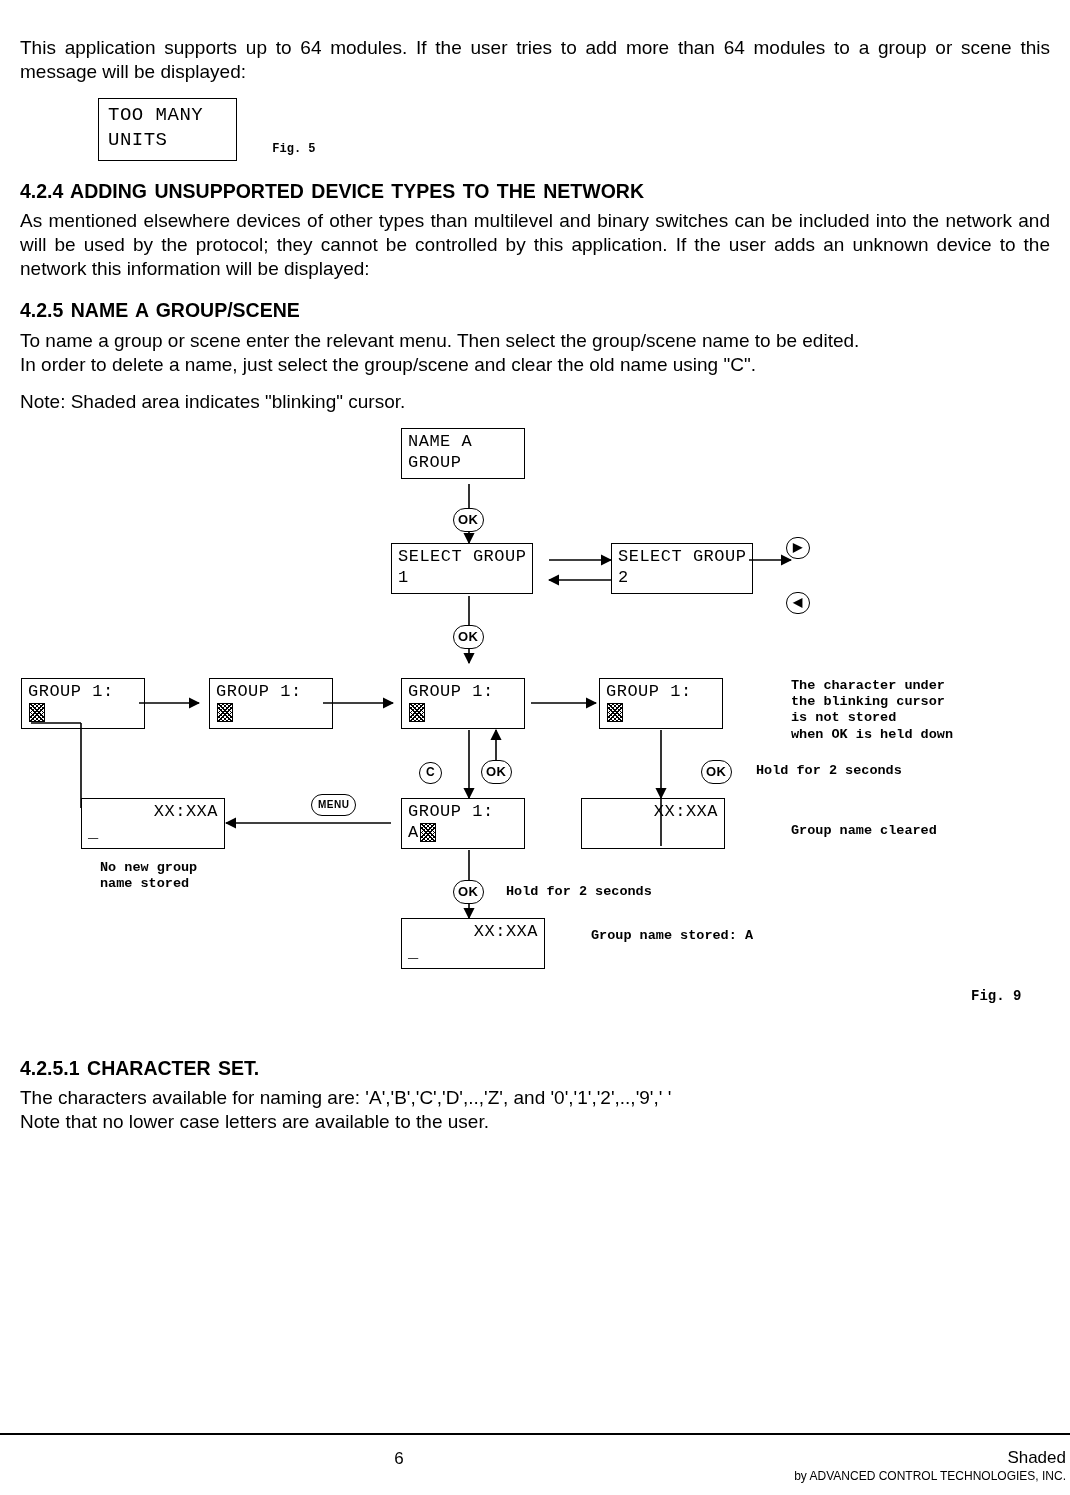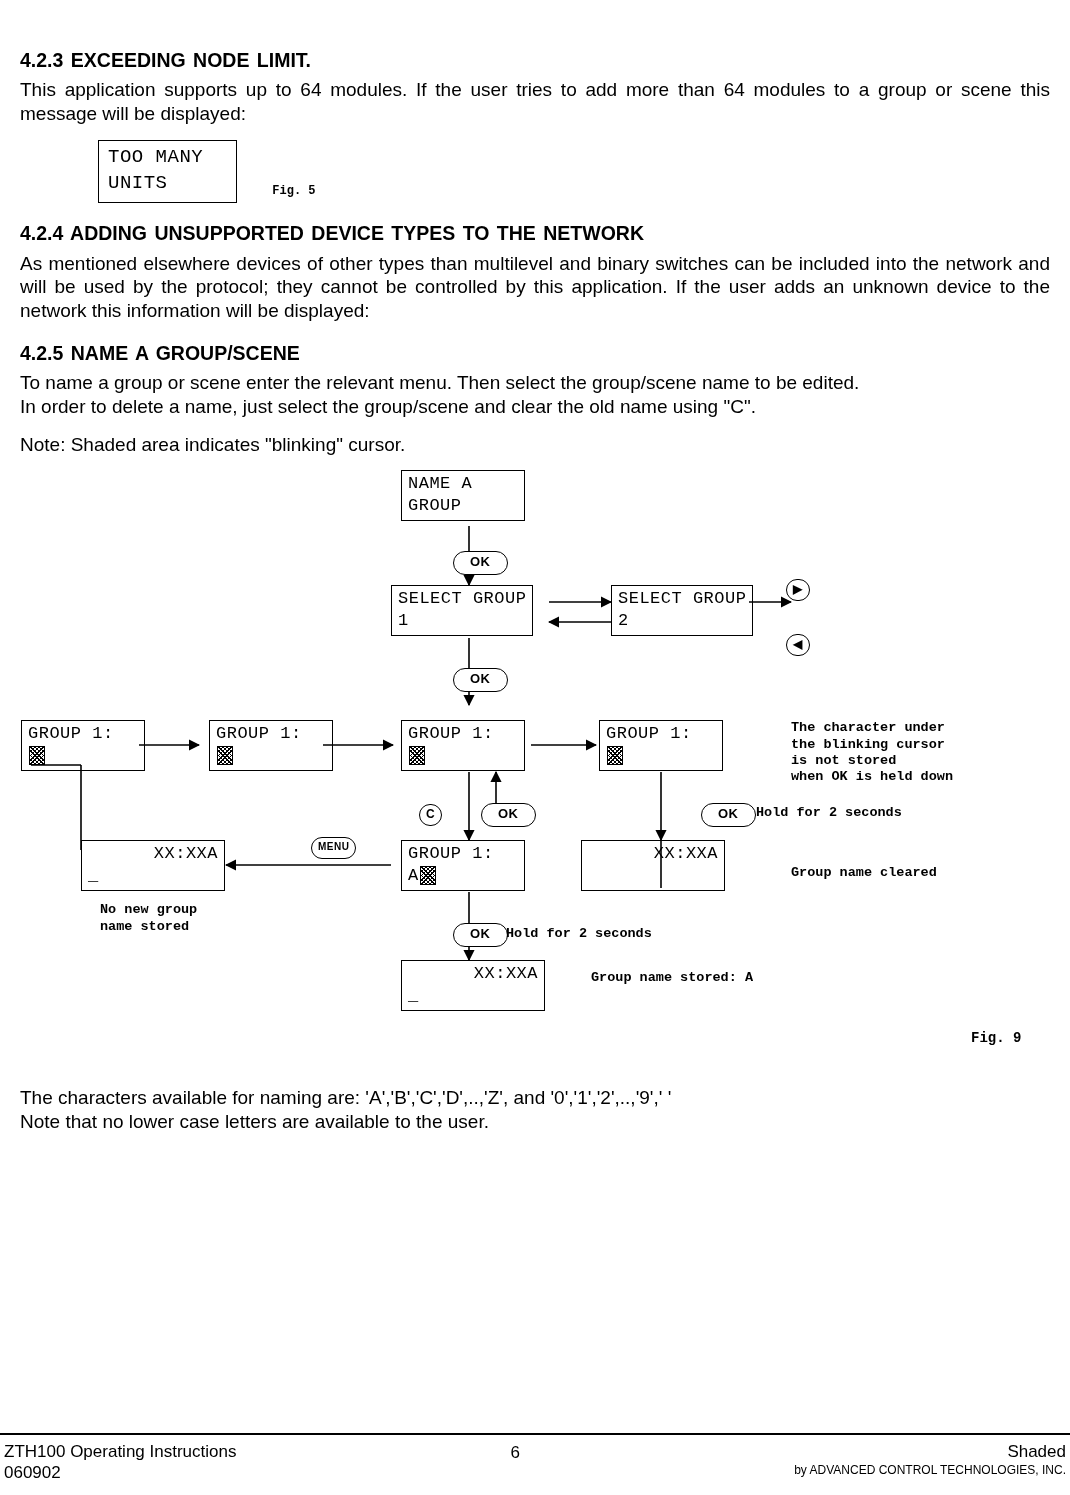--- a/index.html
+++ b/index.html
@@ -82,21 +82,21 @@
     font-weight: bold;
     line-height: 1.2;
     white-space: pre;
   }
   .btn {
     display:inline-flex;
     align-items:center;
     justify-content:center;
     border:1.5px solid #000;
     border-radius: 14px;
-    padding:0 16px;
+    padding:0 4px;
     height: 22px;
     font-family: Arial, sans-serif;
     font-size: 13px;
     font-weight: bold;
     letter-spacing: .5px;
     background:#fff;
   }
   .btn.small { height:20px; padding:0 6px; font-size:12px; }
   svg.overlay { position:absolute; left:0; top:0; width:1028px; height:610px; pointer-events:none; }
 
@@ -119,21 +119,20 @@
   .footer .left { text-align:left; line-height:1.2; }
   .footer .center { text-align:center; flex:1; }
   .footer .right { text-align:right; line-height:1.2; }
   .footer .right .sub { font-size: 12px; }
 </style>
 </head>
 <body>
 
 <div class="page">
 
-  <h3>4.2.3  EXCEEDING NODE LIMIT.</h3>
   <p>This application supports up to 64 modules. If the user tries to add more than 64 modules to a group or scene this message will be displayed:</p>
   <div class="figblock">
     <span class="lcd">
       <span class="row">TOO MANY</span>
       <span class="row">UNITS</span>
     </span>
     <span class="figlabel">Fig. 5</span>
   </div>
 
   <h3>4.2.4  ADDING  UNSUPPORTED  DEVICE  TYPES  TO  THE  NETWORK</h3>
@@ -298,29 +297,26 @@
       <span class="lcd" style="min-width:130px;">
         <span class="row" style="text-align:right;">XX:XXA</span>
         <span class="row">_</span>
       </span>
     </div>
     <div class="fcell annot" style="left:570px; top:500px;">Group name stored: A</div>
 
     <div class="fcell annot" style="left:950px; top:560px; font-size:14px;">Fig. 9</div>
   </div>
 
+  <h3>4.2.5.1  CHARACTER  SET.</h3>
   <p style="white-space:pre-line;">The characters available for naming are:  'A','B','C','D',..,'Z', and '0','1','2',..,'9',' '
 Note that no lower case letters are available to the user.</p>
 
   <div class="footer-rule"></div>
   <div class="footer">
-    <div class="left">
-      <div>ZTH100 Operating Instructions</div>
-      <div>060902</div>
-    </div>
     <div class="center">6</div>
     <div class="right">
       <div>Shaded</div>
       <div class="sub">by ADVANCED CONTROL TECHNOLOGIES, INC.</div>
     </div>
   </div>
 
 </div>
 
 </body></html>

